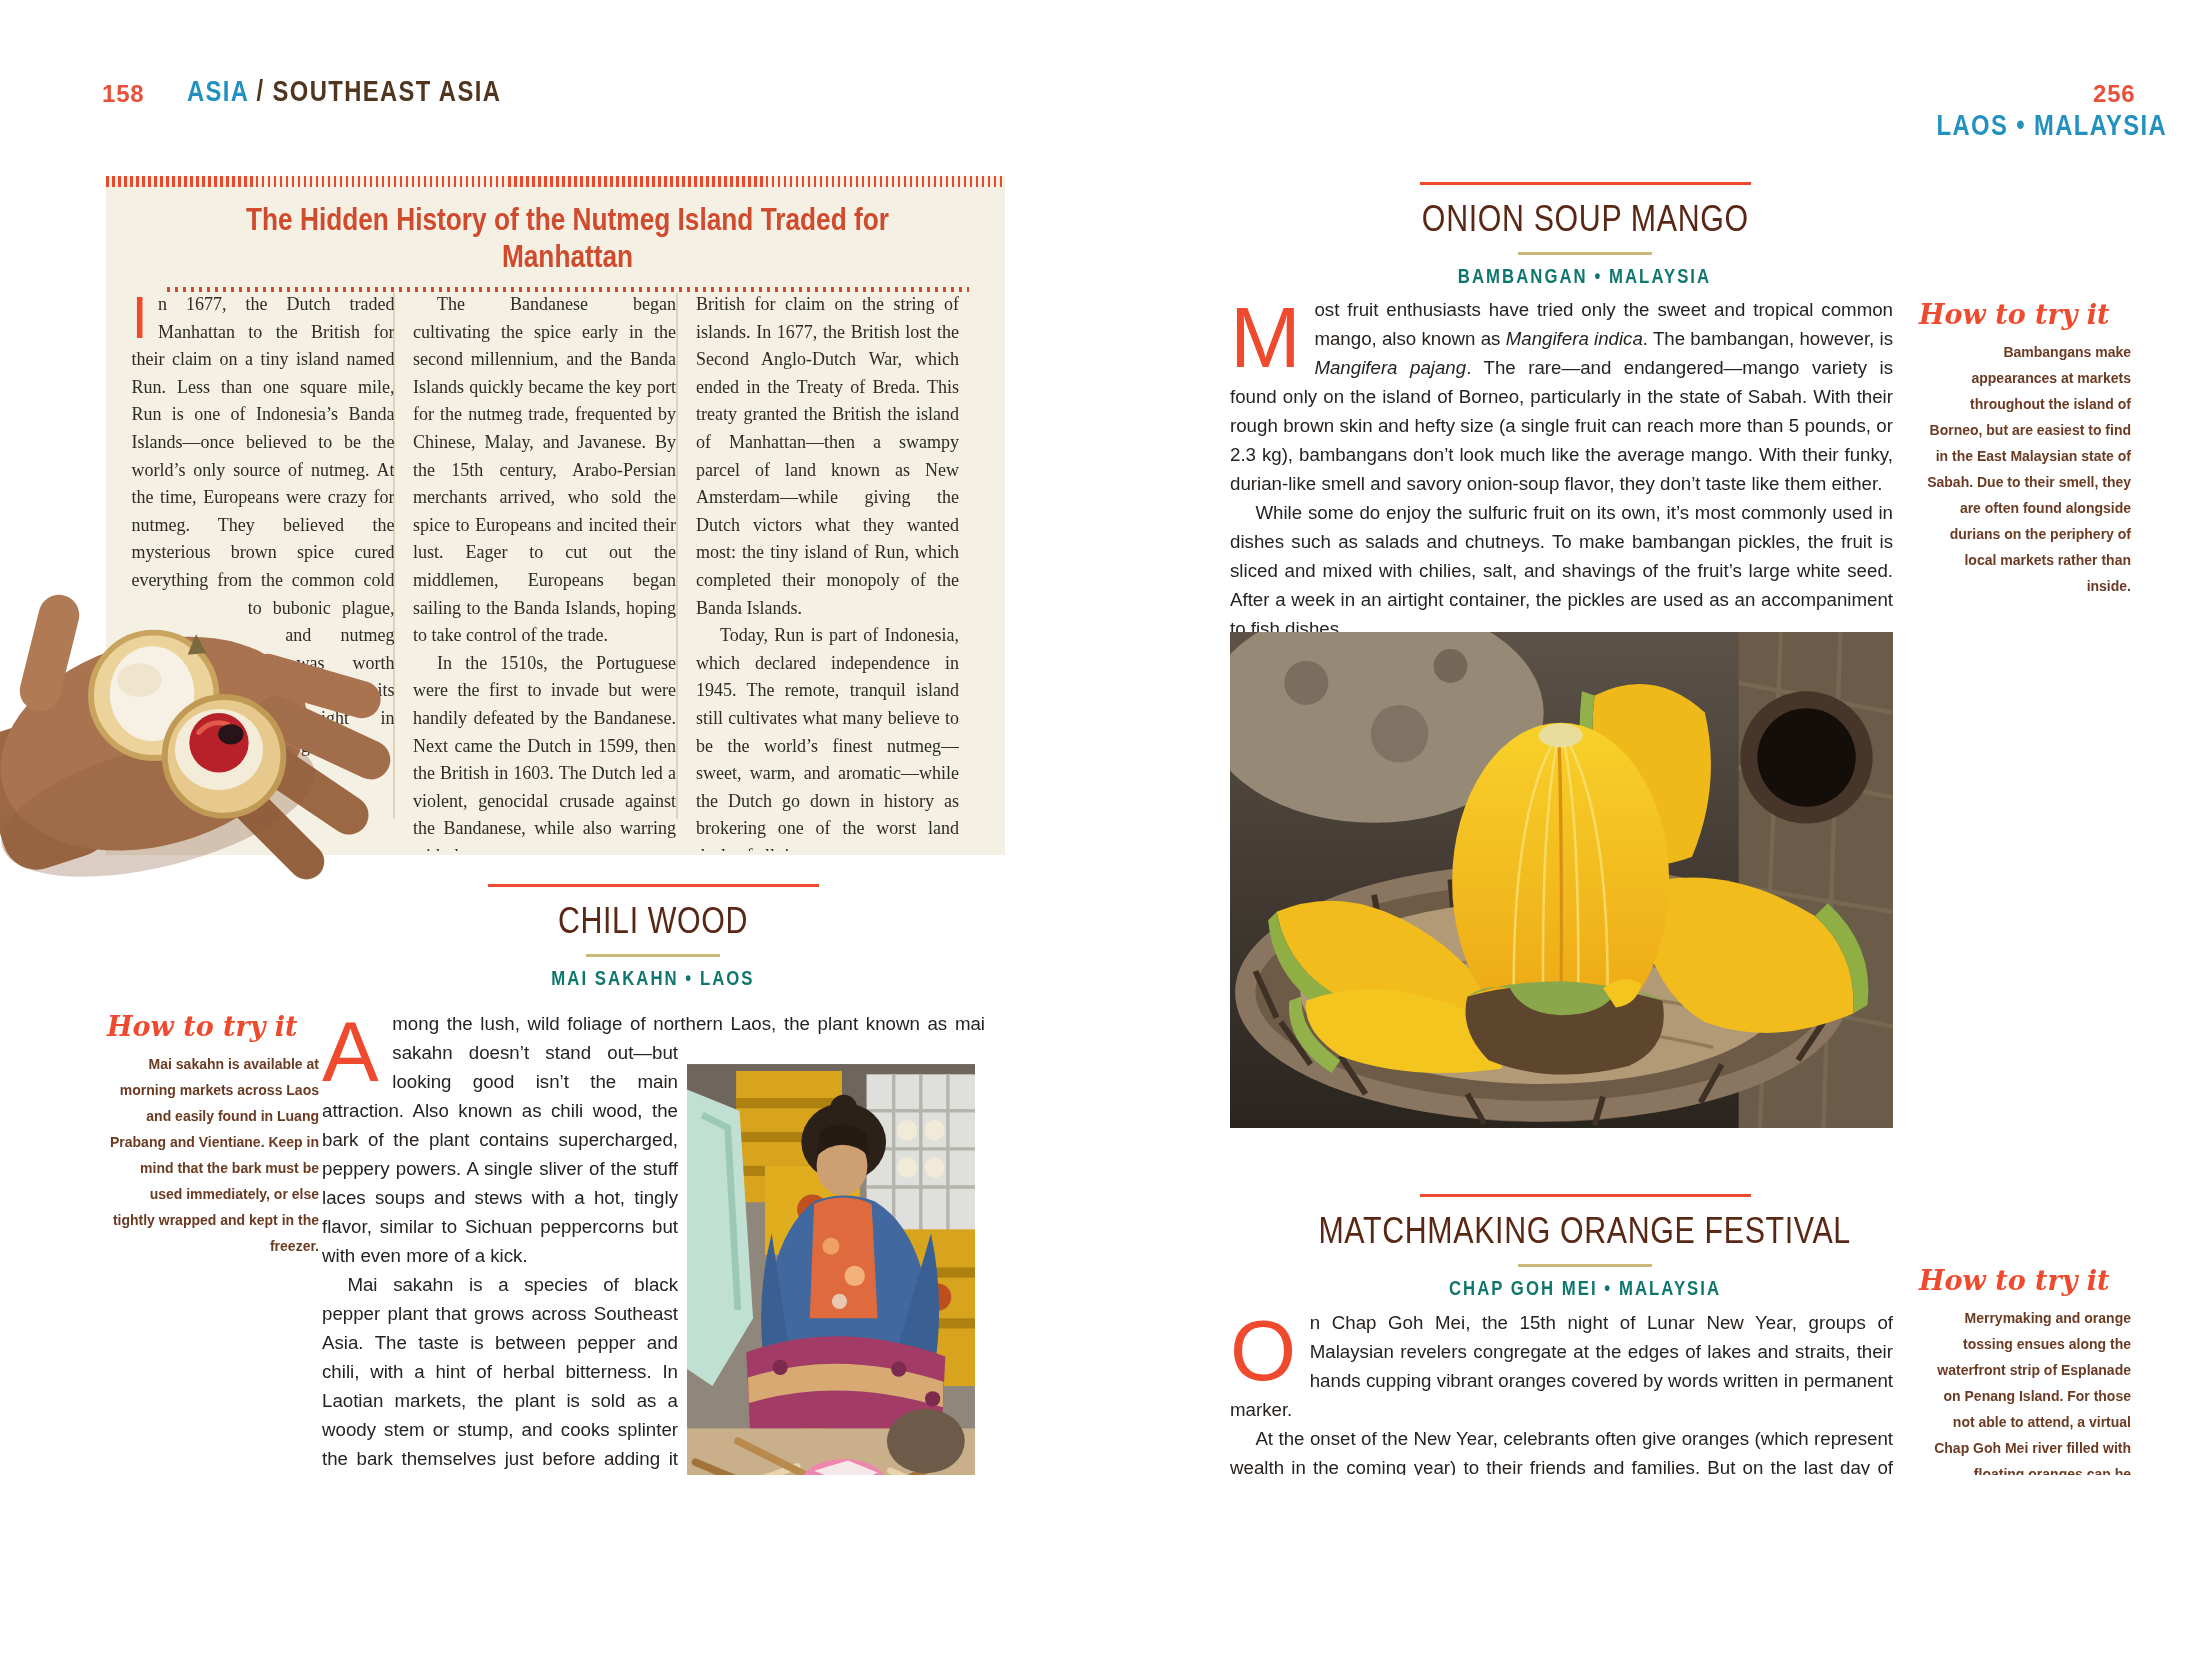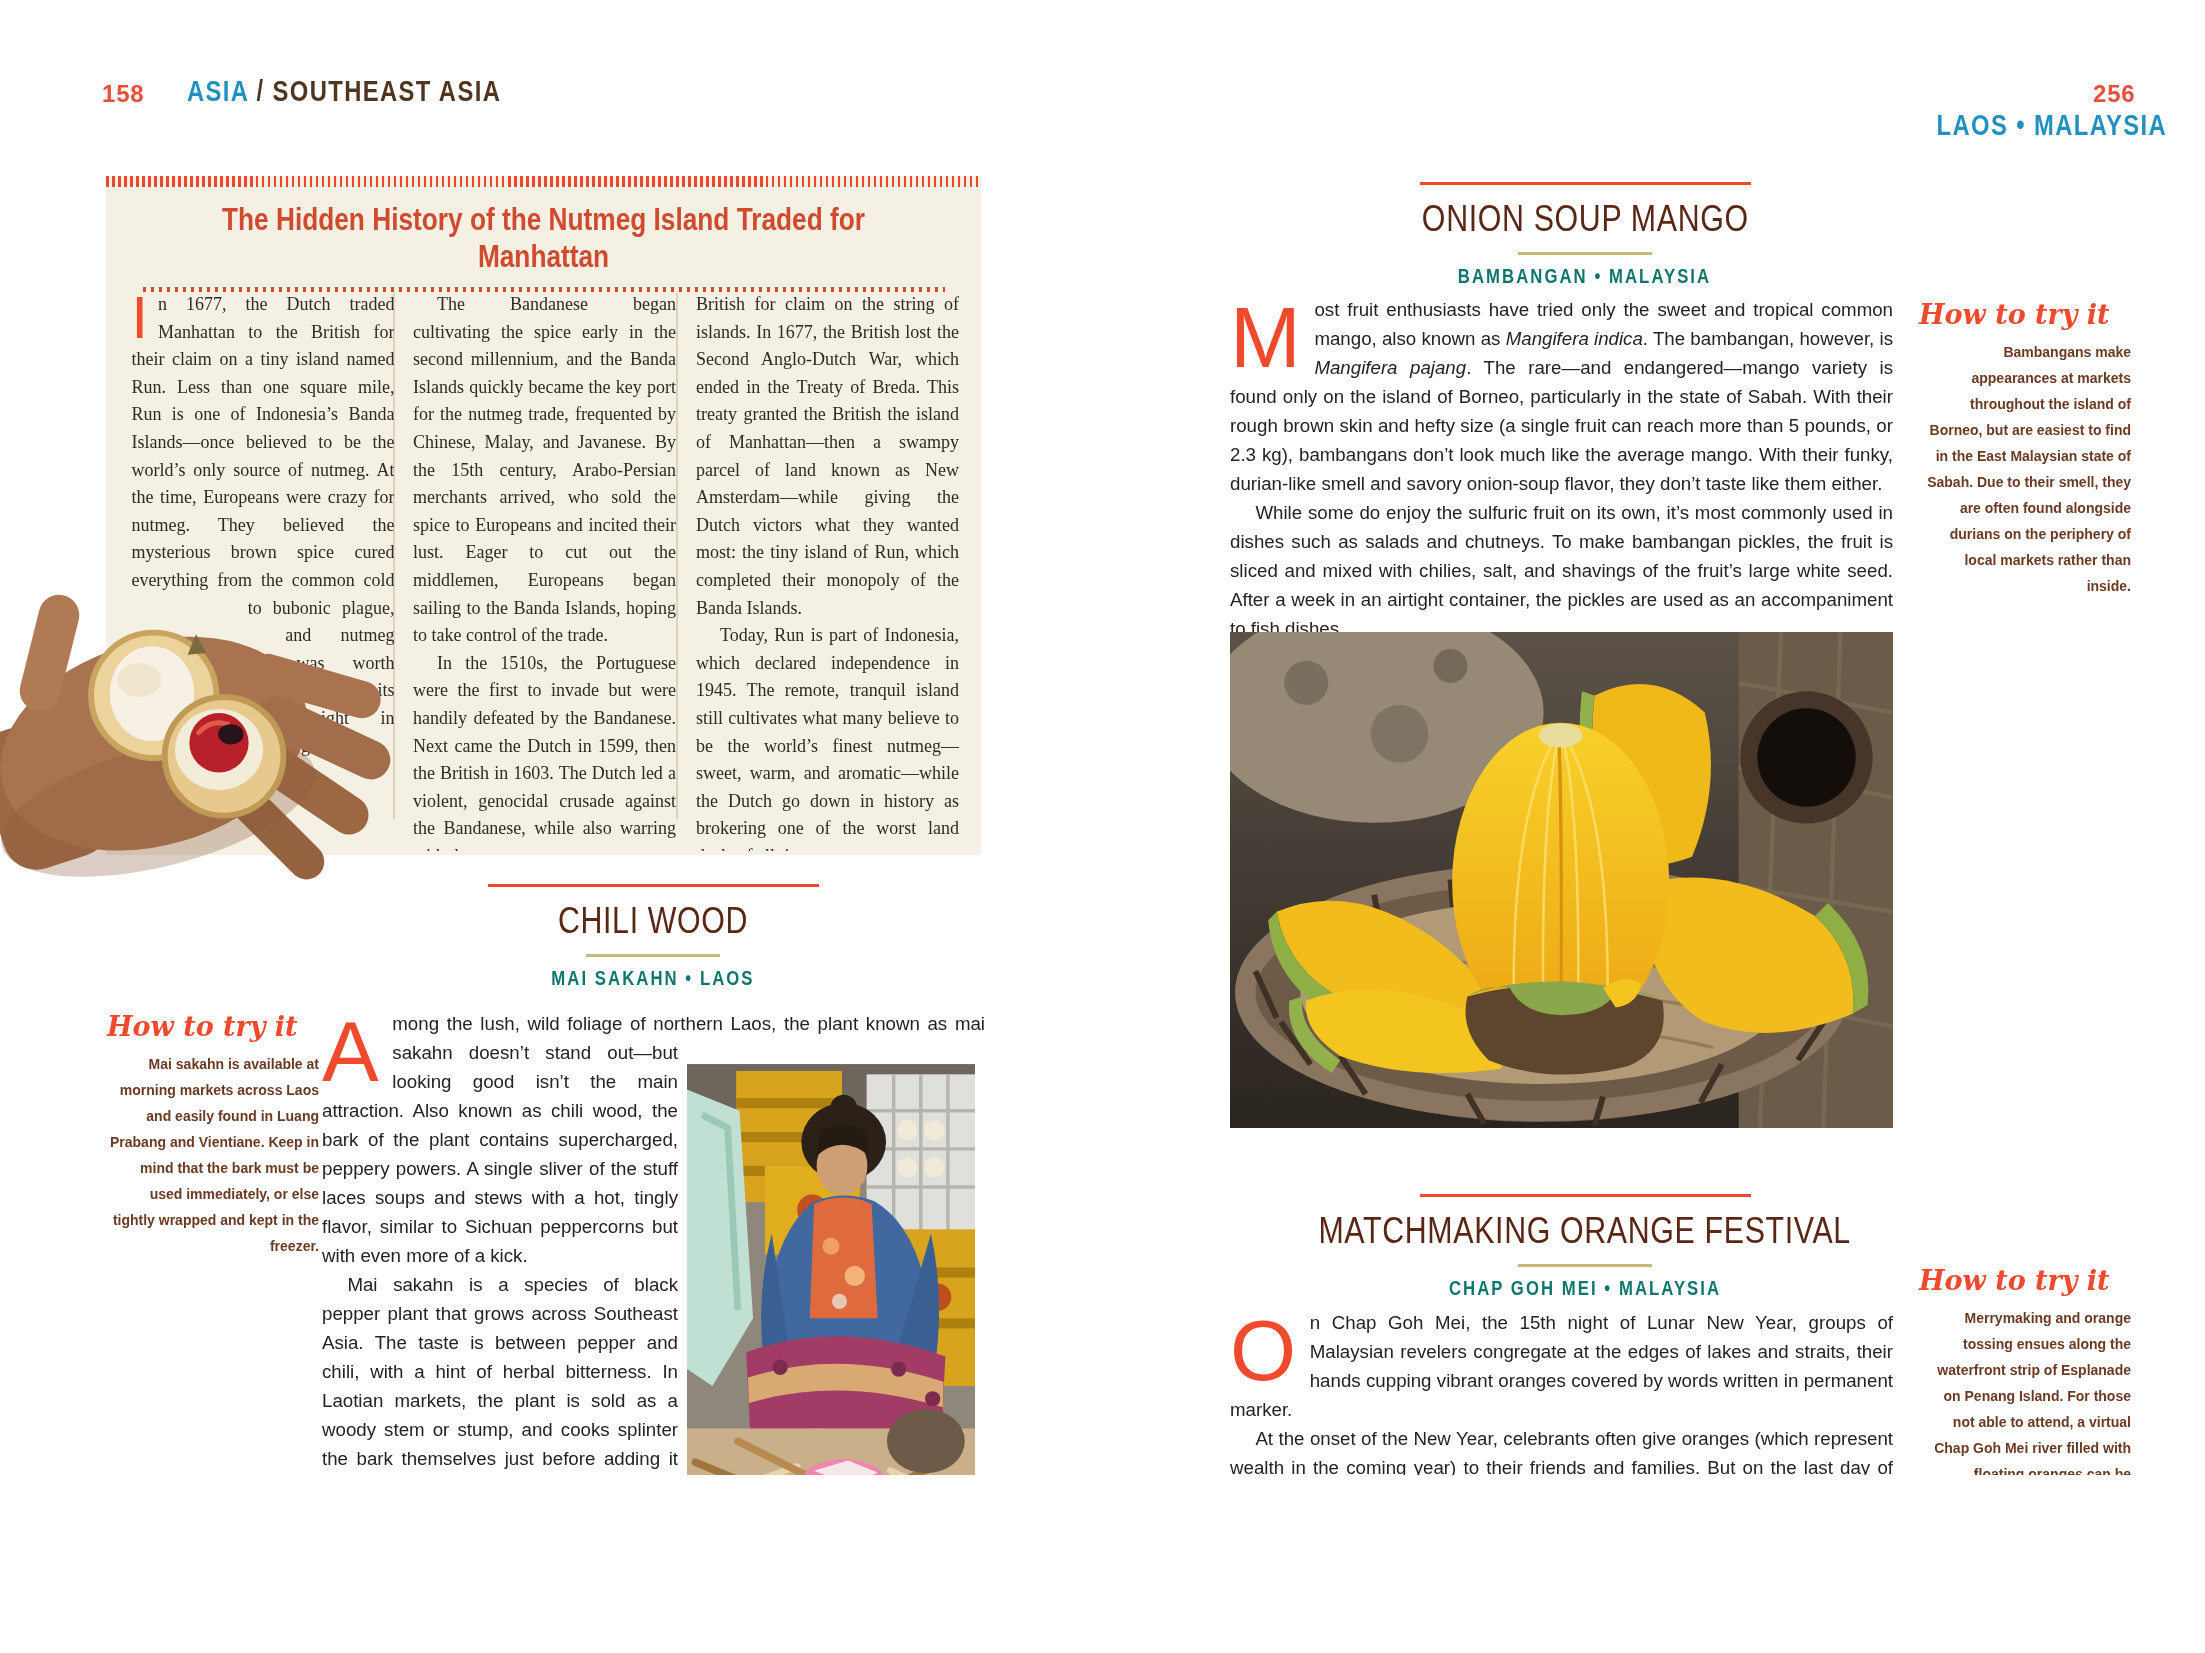--- a/index.html
+++ b/index.html
@@ -11,21 +11,21 @@
   .sxr{display:inline-block;transform:scaleX(.82);transform-origin:right center;}
   .sxc{display:inline-block;transform:scaleX(.82);transform-origin:center center;}
 
   
   .folio{font-size:24px;font-weight:600;color:#e8503a;letter-spacing:0.8px;}
   .crumb{font-size:29px;font-weight:600;letter-spacing:1.7px;}
   .crumb-blue{color:#2391bf;}
   .crumb-brown{color:#50351f;}
 
   
-  #featureBox{left:106px;top:176px;width:875px;height:679px;background:#f4f0e3;}
+  #featureBox{left:106px;top:176px;width:875px;height:679px;background:#f4f0e3;padding-left:24px;}
   #featureBox .stripes{position:absolute;left:0;top:0;width:100%;height:11px;
      background:repeating-linear-gradient(90deg,#e8492f 0 2.5px,rgba(0,0,0,0) 2.5px 6px);}
   .feature-title{width:100%;text-align:center;margin-top:25.4px;font-size:32px;font-weight:700;color:#d04a2e;}
   .dotted-rule{width:802px;height:4.2px;margin:12px auto 0 auto;
      background:repeating-linear-gradient(90deg,#d04a2e 0 3.4px,rgba(0,0,0,0) 3.4px 8px);}
   .col{position:absolute;top:115px;width:263px;height:560px;overflow:hidden;}
   #col1{left:25.4px;} #col2{left:307px;} #col3{left:590px;}
   .vline{position:absolute;top:117px;width:1.7px;height:526px;background:#ddd3b8;}
   .serif-body{font-family:"Liberation Serif","DejaVu Serif",serif;font-size:18px;line-height:27.6px;
      color:#2e2a25;text-align:justify;margin:0;}

